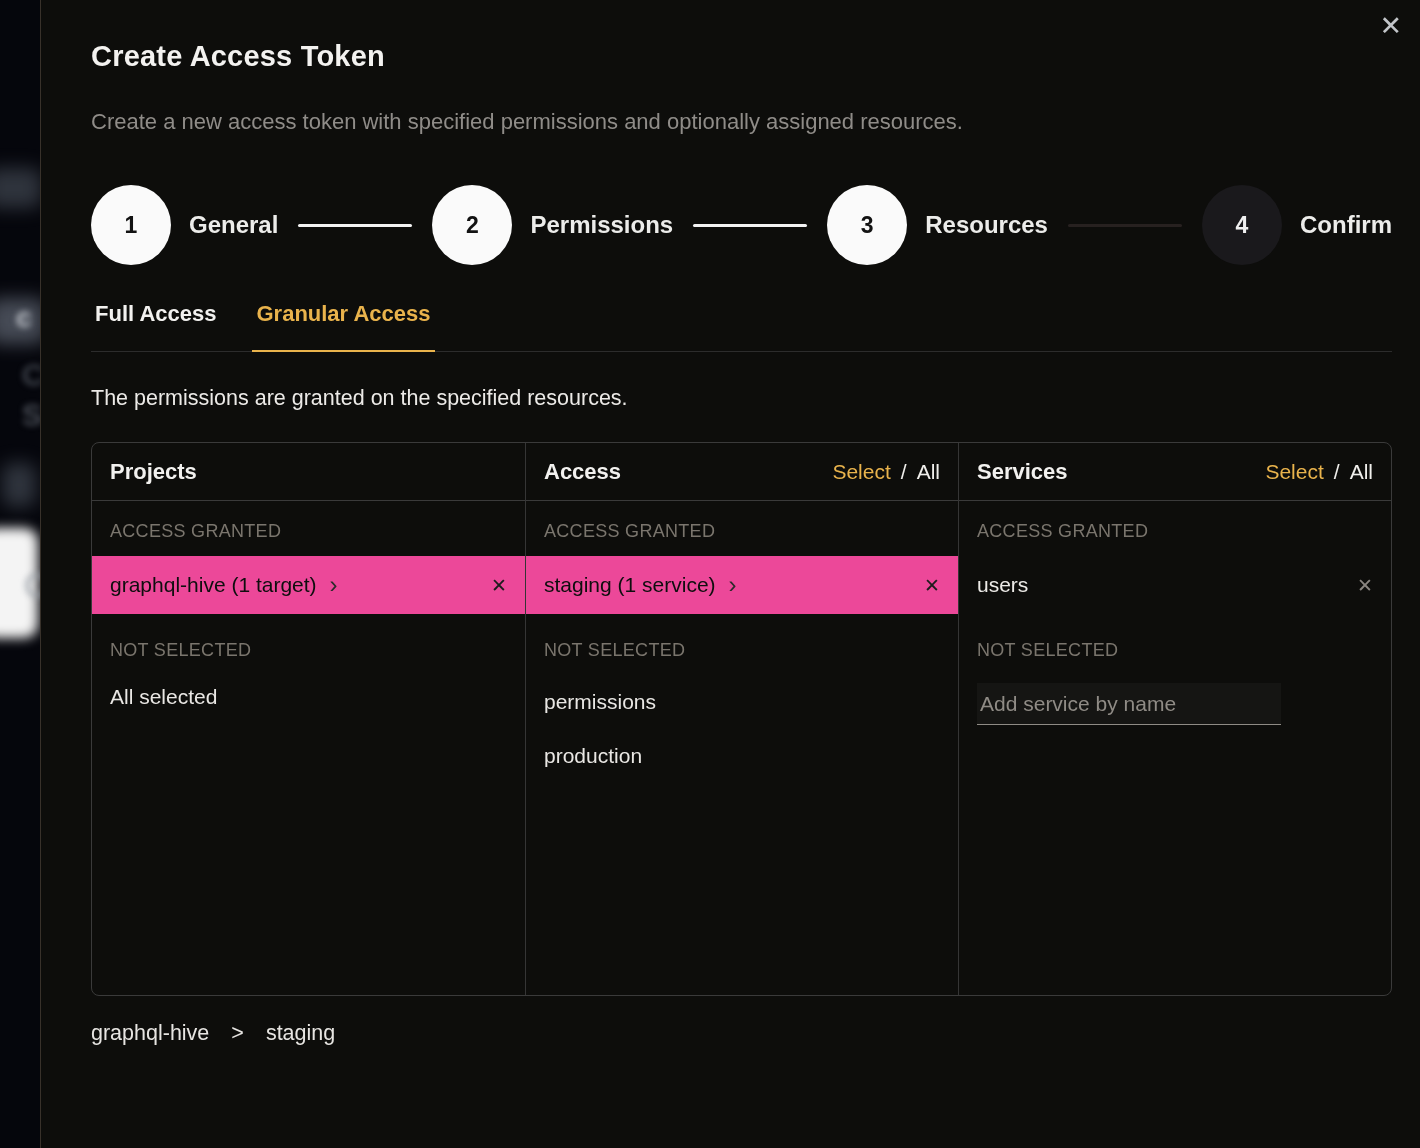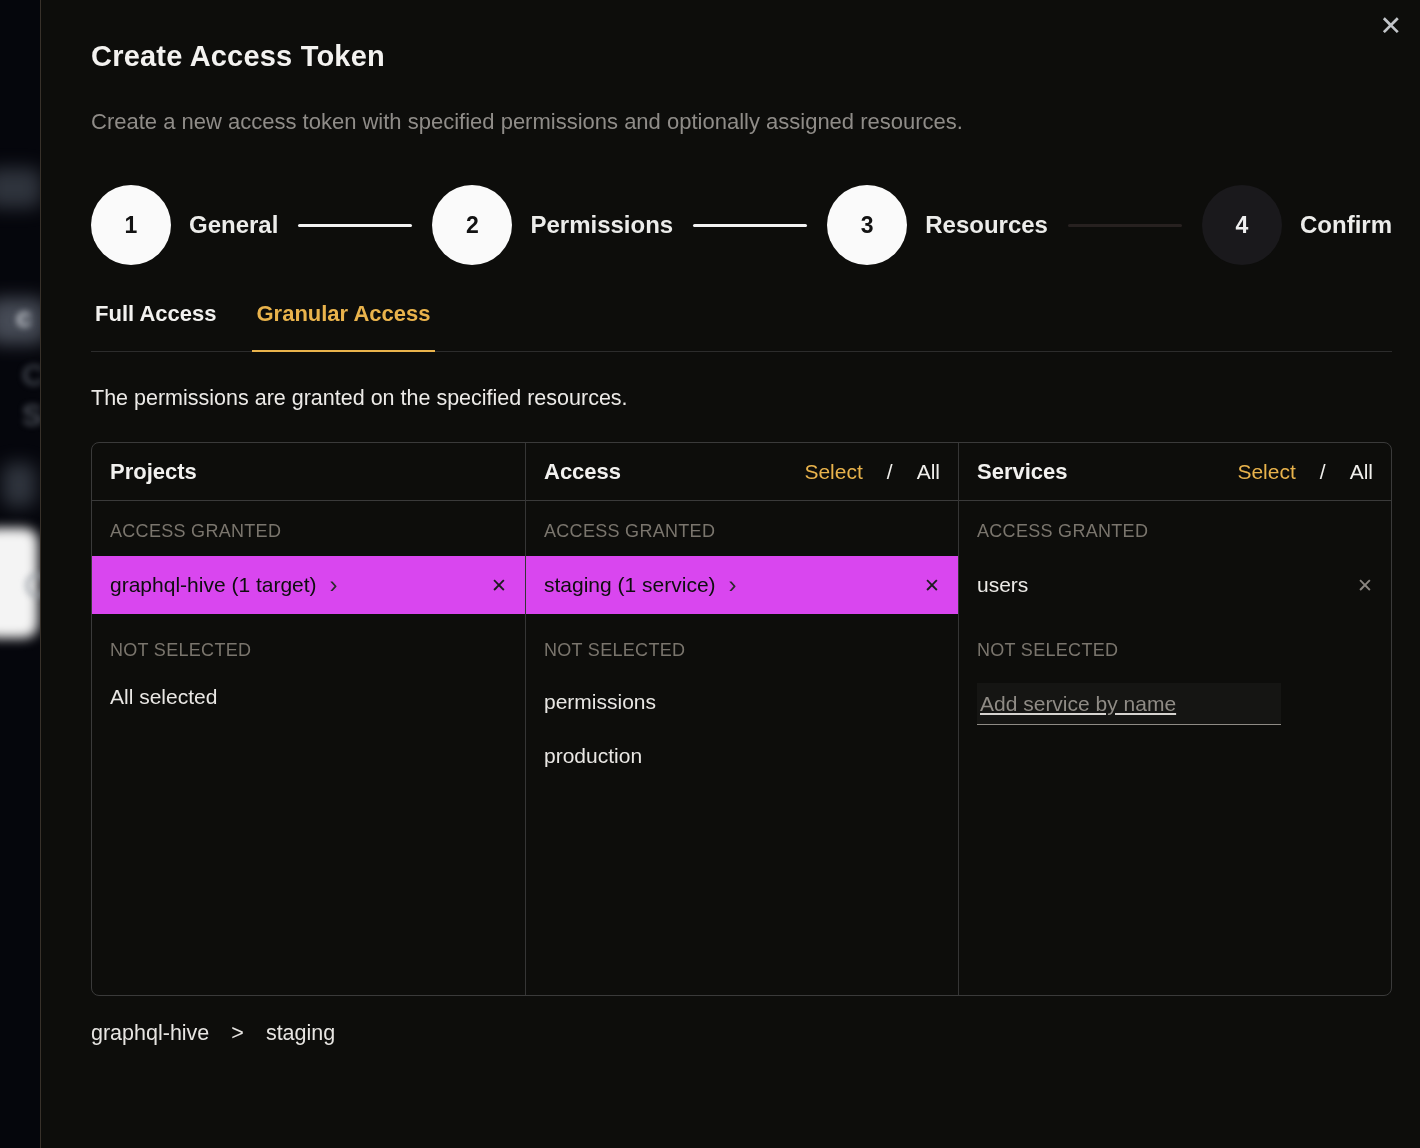--- a/index.html
+++ b/index.html
@@ -54,43 +54,43 @@
   .desc { margin-top:34px; font-size:21.5px; color:#eceae7; }
 
   
   .resource-table { margin-top:31px; display:grid; grid-template-columns:1fr 1fr 1fr;
                     border:1px solid #3a3a3a; border-radius:8px; min-height:554px; overflow:hidden; }
   .col { display:flex; flex-direction:column; }
   .col + .col { border-left:1px solid #353535; }
   .col-header { height:58px; display:flex; align-items:center; justify-content:space-between;
                 padding:0 18px; border-bottom:1px solid #3a3a3a; }
   .col-title { font-size:22px; font-weight:700; color:#f2f1ef; }
-  .select-all { font-size:21px; display:flex; gap:24px; }
+  .select-all { font-size:21px; display:flex; gap:10px; }
   .select-all .sel { color:#e9b34c; cursor:pointer; }
   .select-all .sep, .select-all .all { color:#f0efec; }
   .select-all .all { cursor:pointer; }
 
   .section-label { padding:20px 18px 14px 18px; font-size:18px; color:#7a756d; letter-spacing:.3px; }
   .section-label.nt { padding-top:26px; }
 
   .row { height:58px; display:flex; align-items:center; padding:0 18px; font-size:21px; }
-  .row.selected { background:#d946ef; color:#0e0e0e; }
+  .row.selected { background:#ec4899; color:#0e0e0e; }
   .row .chev { margin-left:13px; font-size:24px; line-height:1; color:#2b2b2b; }
   .row .remove { margin-left:auto; font-size:19px; cursor:pointer;
                  font-family:"DejaVu Sans", sans-serif; }
   .row.selected .remove { color:#1c1c1c; }
   .row.dark { color:#eceae7; }
   .row.dark .remove { color:#8a8580; }
 
   .note { padding:10px 18px; font-size:21px; color:#e9e7e4; }
   .item-row { padding:15px 18px; font-size:21px; color:#e9e7e4; cursor:pointer; }
 
   .service-input { margin:8px 18px 0 18px; width:304px; height:42px; background:#151513;
                    border:none; border-bottom:1px solid #8f8b85; color:#d6d3cf;
-                   font-size:21px; padding:0 3px; font-family:"Liberation Sans", sans-serif;text-decoration:underline; }
+                   font-size:21px; padding:0 3px; font-family:"Liberation Sans", sans-serif; }
   .service-input::placeholder { color:#8f8b85; }
 
   .breadcrumb { margin-top:25px; font-size:21.5px; color:#e7e5e2; display:flex; gap:22px; }
 </style>
 </head>
 <body>
 
 <div class="backdrop">
   <div class="blob b1"></div>
   <div class="blob b2"></div>

